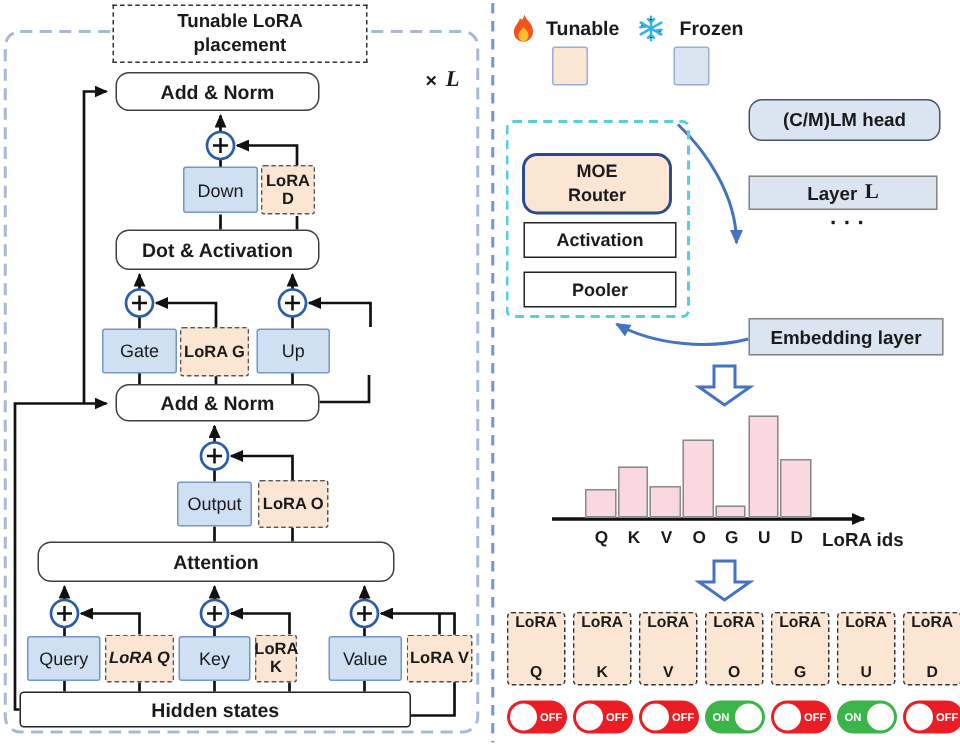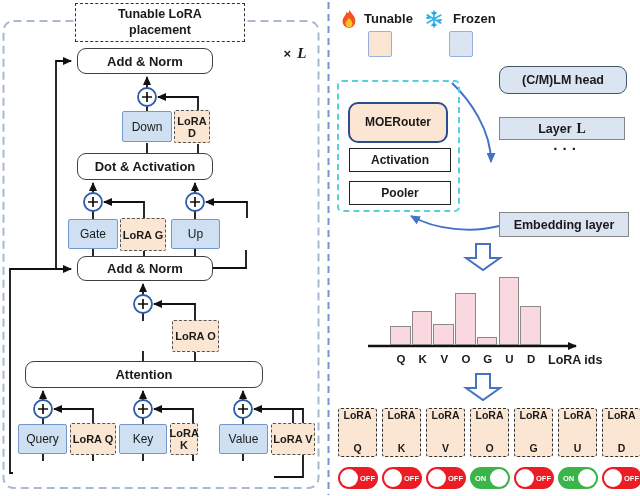--- a/index.html
+++ b/index.html
@@ -160,47 +160,53 @@
     <span>LoRA G</span>
     </div>
   <div class="abs bluebox" style="left:171px;top:219px;width:49px;height:30px;">
     <span>Up</span>
     </div>
 
   <div class="abs roundbox" style="left:77px;top:256px;width:136px;height:25px;">
     <span>Add &amp; Norm</span>
     </div>
 
+  <div class="abs bluebox" style="left:118px;top:321px;width:50px;height:30px;">
+    <span>Output</span>
+    </div>
   <div class="abs peachbox" style="left:172px;top:320px;width:47px;height:32px;">
     <span>LoRA O</span>
     </div>
 
   <div class="abs roundbox" style="left:25px;top:361px;width:238px;height:27px;">
     <span>Attention</span>
     </div>
 
   <div class="abs bluebox" style="left:18px;top:424px;width:49px;height:30px;">
     <span>Query</span>
     </div>
-  <div class="abs peachbox" style="left:70px;top:423px;width:46px;height:32px;">
+  <div class="abs peachbox" style="left:70px;top:423px;width:46px;height:32px;font-style:italic;">
     <span>LoRA Q</span>
     </div>
   <div class="abs bluebox" style="left:119px;top:424px;width:48px;height:30px;">
     <span>Key</span>
     </div>
   <div class="abs peachbox" style="left:170px;top:423px;width:28px;height:32px;">
     <span>LoRA K</span>
     </div>
   <div class="abs bluebox" style="left:219px;top:424px;width:49px;height:30px;">
     <span>Value</span>
     </div>
   <div class="abs peachbox" style="left:271px;top:423px;width:44px;height:32px;">
     <span>LoRA V</span>
     </div>
 
+  <div class="abs" style="left:13px;top:461px;width:261px;height:24px;background:#fff;border:1.6px solid #222;border-radius:3px;font-weight:bold;font-size:13px;">
+    <span>Hidden states</span>
+    </div>
 
   <div class="abs" style="left:340px;top:9px;width:18px;height:20px;">
     <svg width="18" height="20" viewBox="0 0 16 18">
       <path d="M8.5 0.5 C9 3.5 12.5 5 13.5 9 C14.6 13.5 11.5 17 8 17 C4.5 17 1.4 14 2.4 9.5 C3.1 6.6 5.4 5.5 5.9 2.5 C6.7 4 7.8 4.5 8.5 0.5 Z" fill="#f3541c"></path>
       <path d="M8 8.2 C9.4 10 11 10.6 11 13 C11 15.2 9.6 16.6 8 16.6 C6.4 16.6 5 15.2 5 13 C5 11 6.8 10 8 8.2 Z" fill="#fdc02f"></path>
     </svg>
   </div>
   <div class="abs bold" style="left:364px;top:10px;height:16px;font-size:13px;">
     <span>Tunable</span>
     </div>
@@ -213,21 +219,21 @@
         <path d="M6.2 2.4 L8 4.2 L9.8 2.4 M6.2 13.6 L8 11.8 L9.8 13.6 M1.7 7.3 L4.2 7 L3 4.8 M14.3 8.7 L11.8 9 L13 11.2"></path>
       </g>
     </svg>
   </div>
   <div class="abs bold" style="left:453px;top:10px;height:16px;font-size:13px;">
     <span>Frozen</span>
     </div>
   <div class="abs swatch" style="left:449px;top:31px;width:24px;height:26px;background:#dbe4f1;"></div>
 
   <div class="abs" id="cyanbox" style="left:337px;top:80px;width:123px;height:132px;"></div>
-  <div class="abs" id="moe" style="left:348px;top:102px;width:100px;height:41px;flex-direction:row;">
+  <div class="abs" id="moe" style="left:348px;top:102px;width:100px;height:41px;flex-direction:column;">
     <span>MOE</span>
     <span>Router</span>
   </div>
   <div class="abs whitebox" style="left:349px;top:148px;width:102px;height:24px;">
     <span>Activation</span>
     </div>
   <div class="abs whitebox" style="left:349px;top:181px;width:102px;height:24px;">
     <span>Pooler</span>
     </div>
 

